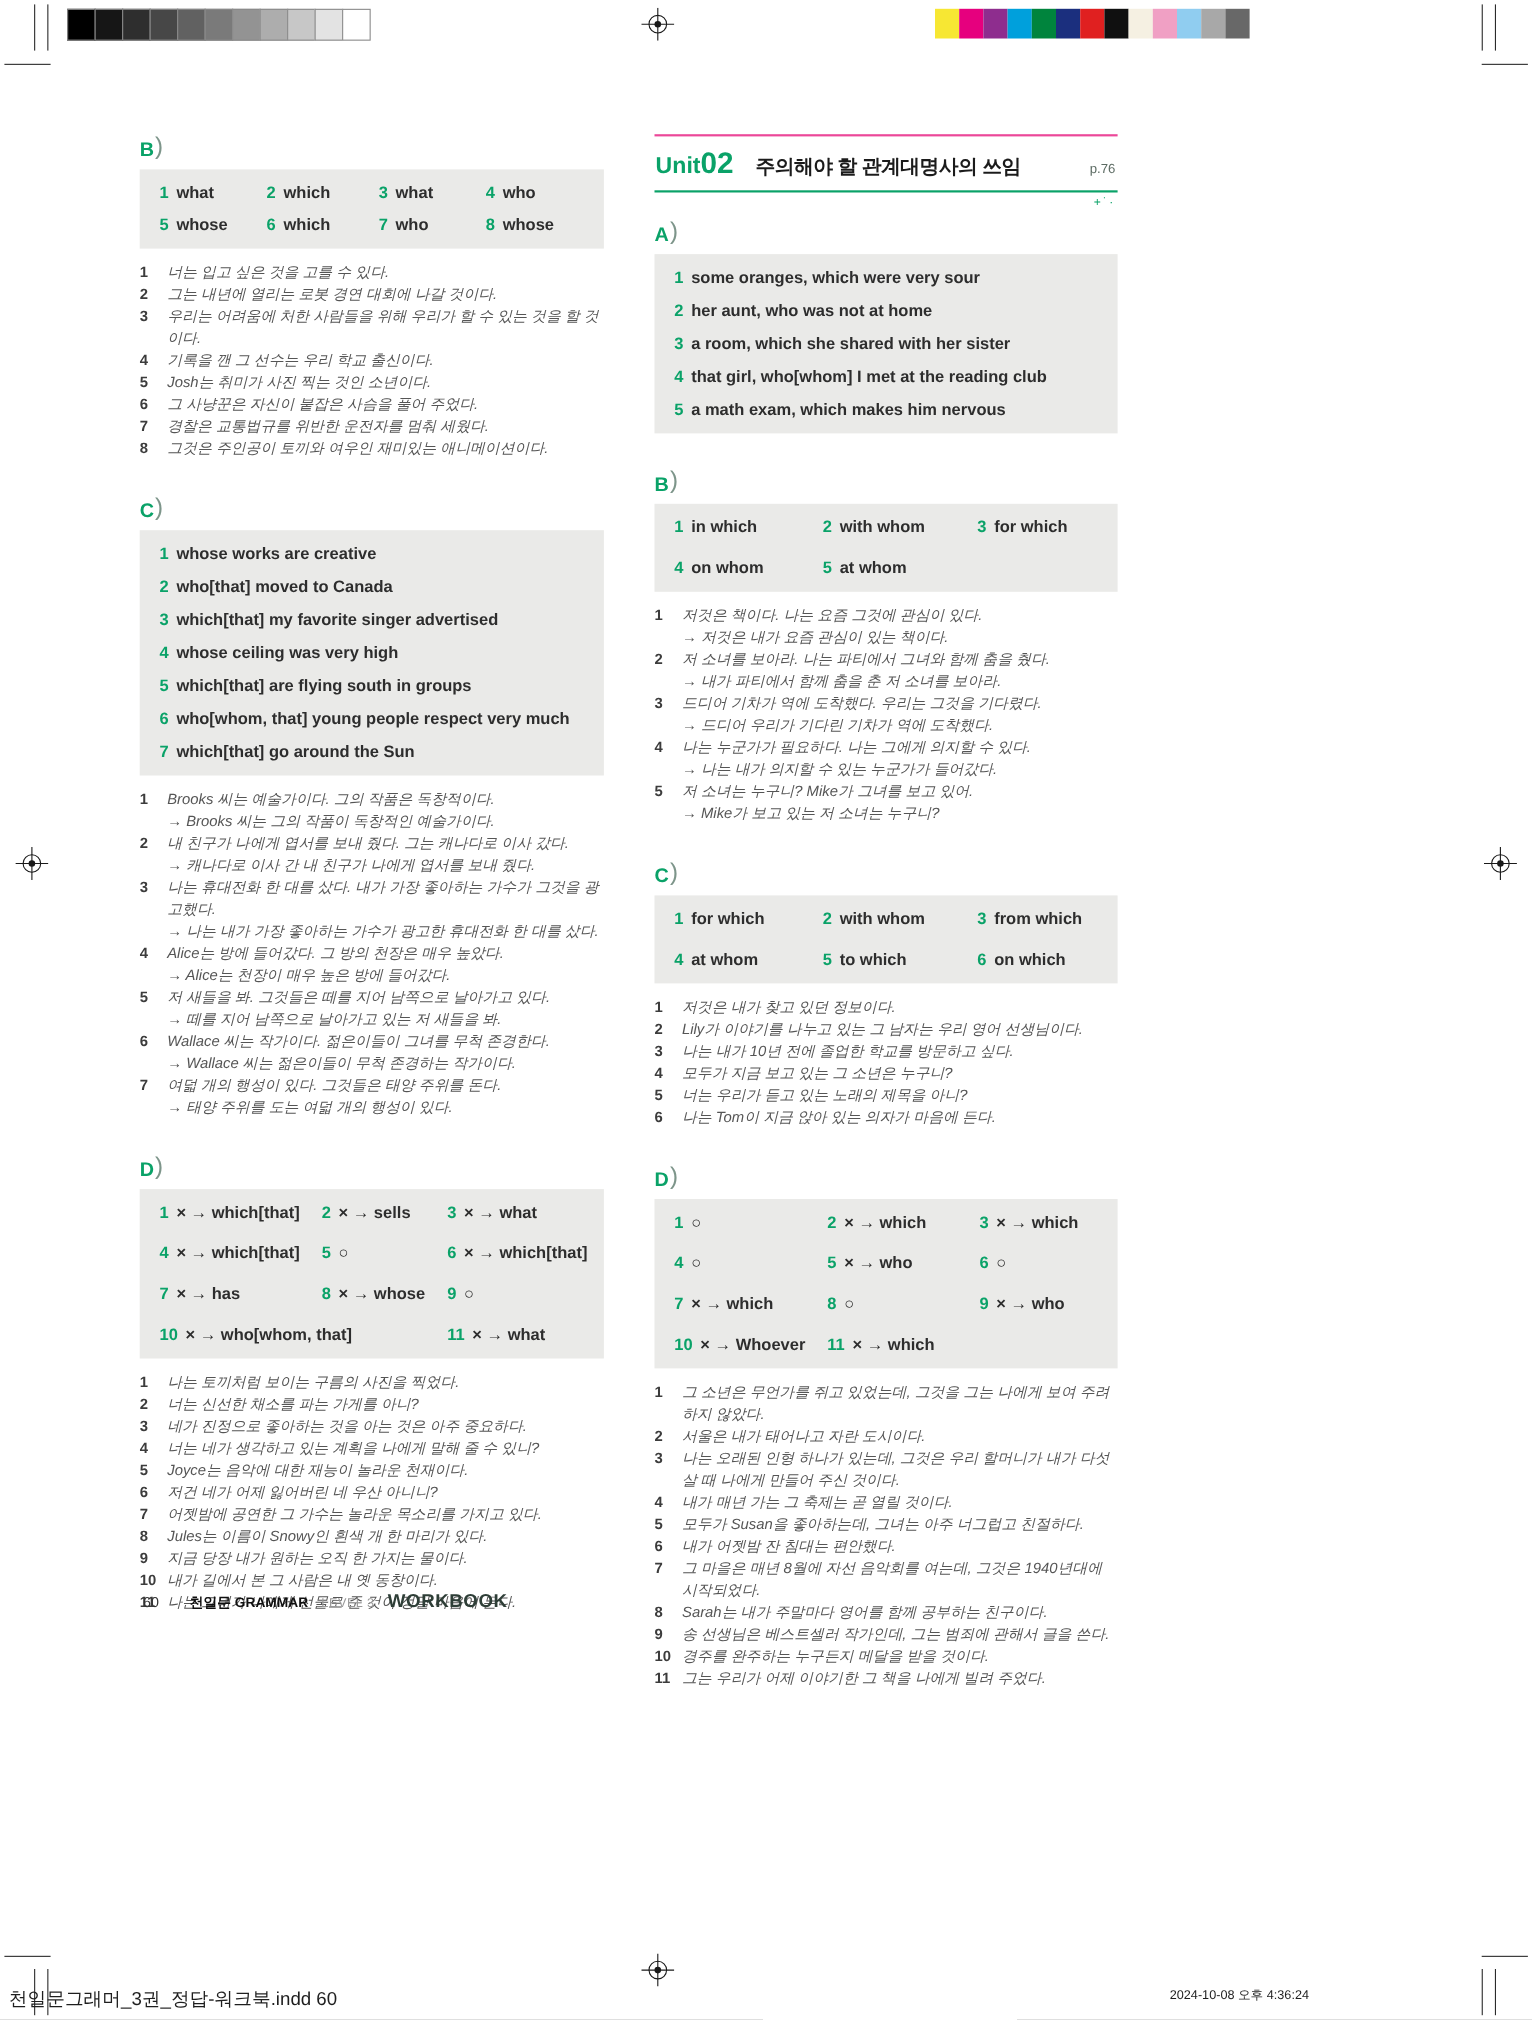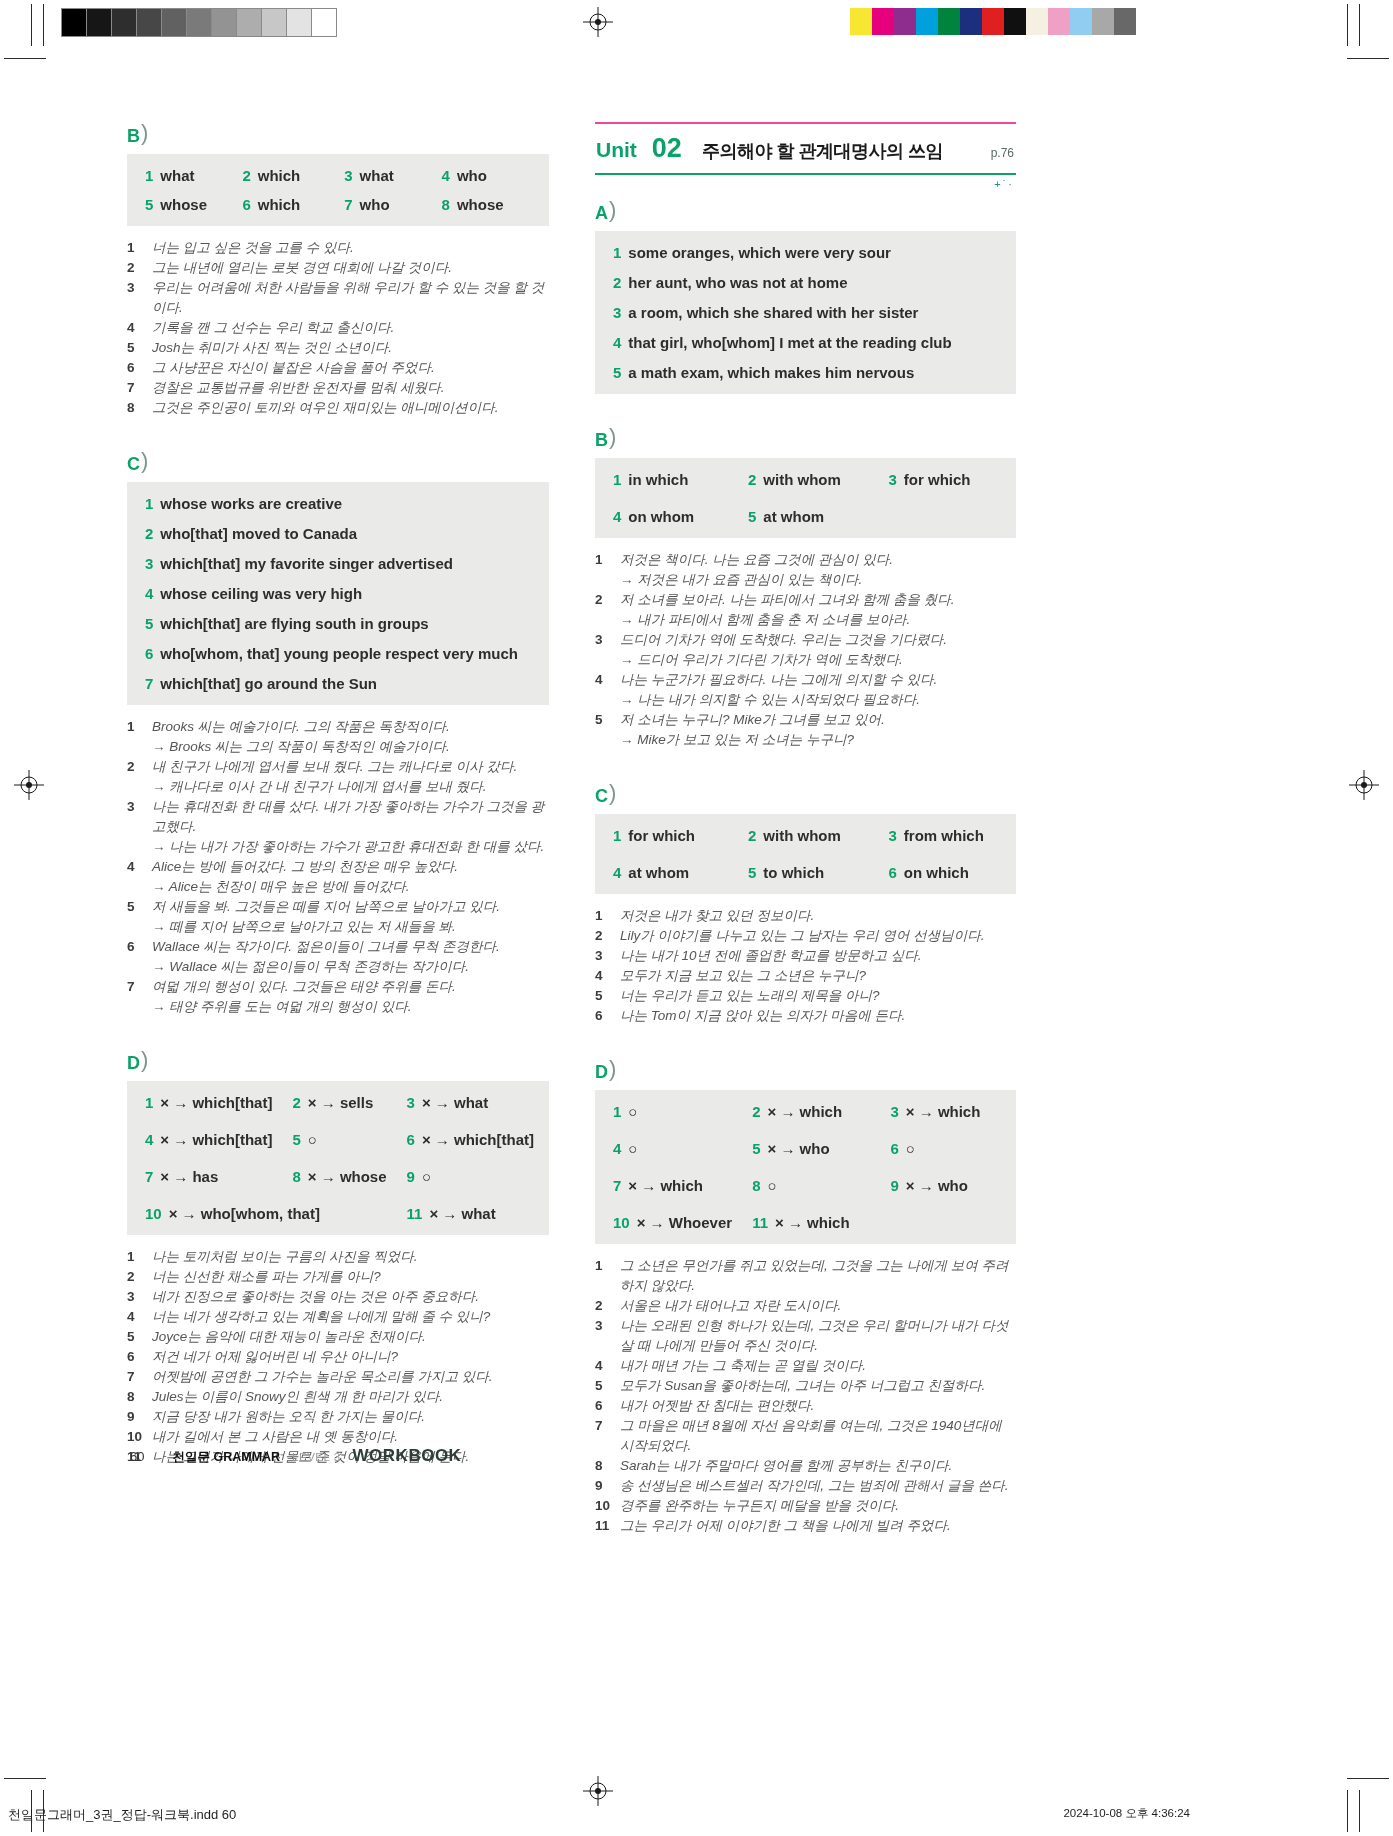--- a/index.html
+++ b/index.html
@@ -17,21 +17,21 @@
   .v{width:1px;} .h{height:1px;}
 
   
   .col-left{position:absolute;left:127px;top:122px;width:422px;}
   .col-right{position:absolute;left:595px;top:122px;width:421px;}
 
   
   .unit-head{border-top:2px solid #ec4899;border-bottom:2px solid #0aa268;
              padding:9px 2px 9px 1px;display:flex;align-items:baseline;position:relative;margin-bottom:24px;}
   .unit-word{color:#0aa268;font-weight:bold;font-size:21px;}
-  .unit-num{color:#0aa268;font-weight:bold;font-size:27px;margin-left:15px;}
+  .unit-num{color:#0aa268;font-weight:bold;font-size:27px;}
   .unit-title{color:#1b1b1b;font-weight:bold;font-size:18px;margin-left:20px;letter-spacing:-0.5px;}
   .unit-pref{margin-left:auto;color:#5c6b63;font-size:12px;}
   .unit-deco{position:absolute;right:2px;bottom:-17px;color:#0aa268;font-size:11px;letter-spacing:2px;}
 
   
   .sec{margin-bottom:32px;}
   .sec-head{margin-bottom:8px;height:24px;}
   .sec-letter{color:#0aa268;font-weight:bold;font-size:18px;}
   .sec-paren{color:#7d958a;font-size:22px;font-weight:normal;position:relative;top:-2px;margin-left:1px;}
 
@@ -50,21 +50,21 @@
   .item-body{flex:1;font-style:italic;}
   .item-t{display:block;}
   .item-a{display:block;}
 
   
   .footer{position:absolute;left:130px;top:1446px;display:flex;align-items:baseline;}
   .f-page{font-size:13px;color:#333;margin-right:28px;}
   .f-series{font-weight:bold;color:#101010;margin-right:12px;font-size:12.5px;}
   .f-level{color:#9a9a9a;margin-right:12px;font-size:11.5px;letter-spacing:0.5px;}
   .f-book{font-weight:bold;color:#2e3e37;font-size:17px;letter-spacing:0.5px;}
-  .imprint-l{position:absolute;left:8px;top:1806px;font-size:13px;color:#1e1e1e;}
+  .imprint-l{position:absolute;left:8px;top:1806px;font-size:17px;color:#1e1e1e;}
   .imprint-r{position:absolute;right:203px;top:1806px;font-size:11.5px;color:#1e1e1e;}
 </style>
 </head>
 <body>
 
 <div class="page">
 
   <div class="bar gray-bar">
 
   <div class="swatch" style="background: rgb(0, 0, 0);"></div>
@@ -567,21 +567,21 @@
             <span class="item-body">
               <span class="item-t">드디어 기차가 역에 도착했다. 우리는 그것을 기다렸다.</span>
               <span class="item-a">→ 드디어 우리가 기다린 기차가 역에 도착했다.</span>
             </span>
           </div>
 
           <div class="item">
             <span class="item-n">4</span>
             <span class="item-body">
               <span class="item-t">나는 누군가가 필요하다. 나는 그에게 의지할 수 있다.</span>
-              <span class="item-a">→ 나는 내가 의지할 수 있는 시작되었다 필요하다.</span>
+              <span class="item-a">→ 나는 내가 의지할 수 있는 누군가가 들어갔다.</span>
             </span>
           </div>
 
           <div class="item">
             <span class="item-n">5</span>
             <span class="item-body">
               <span class="item-t">저 소녀는 누구니? Mike가 그녀를 보고 있어.</span>
               <span class="item-a">→ Mike가 보고 있는 저 소녀는 누구니?</span>
             </span>
           </div>

